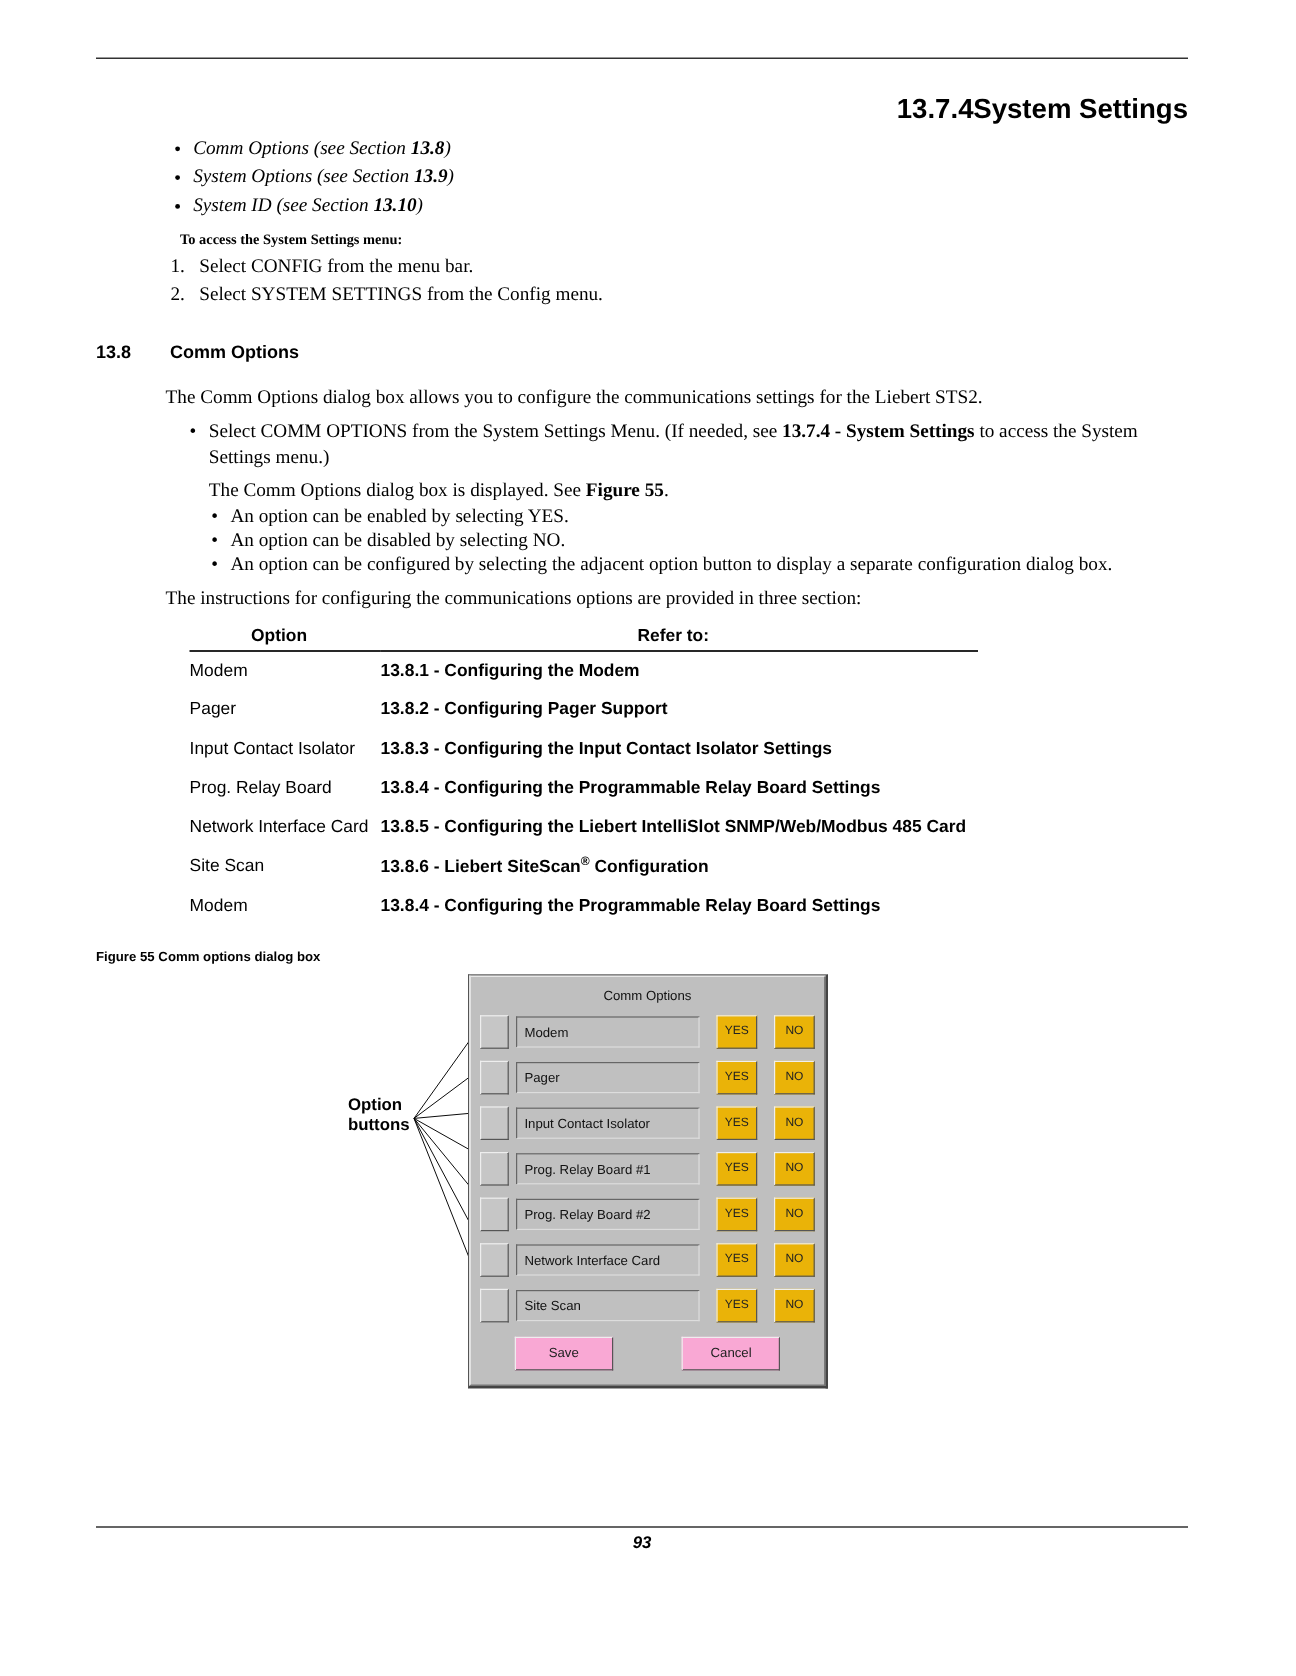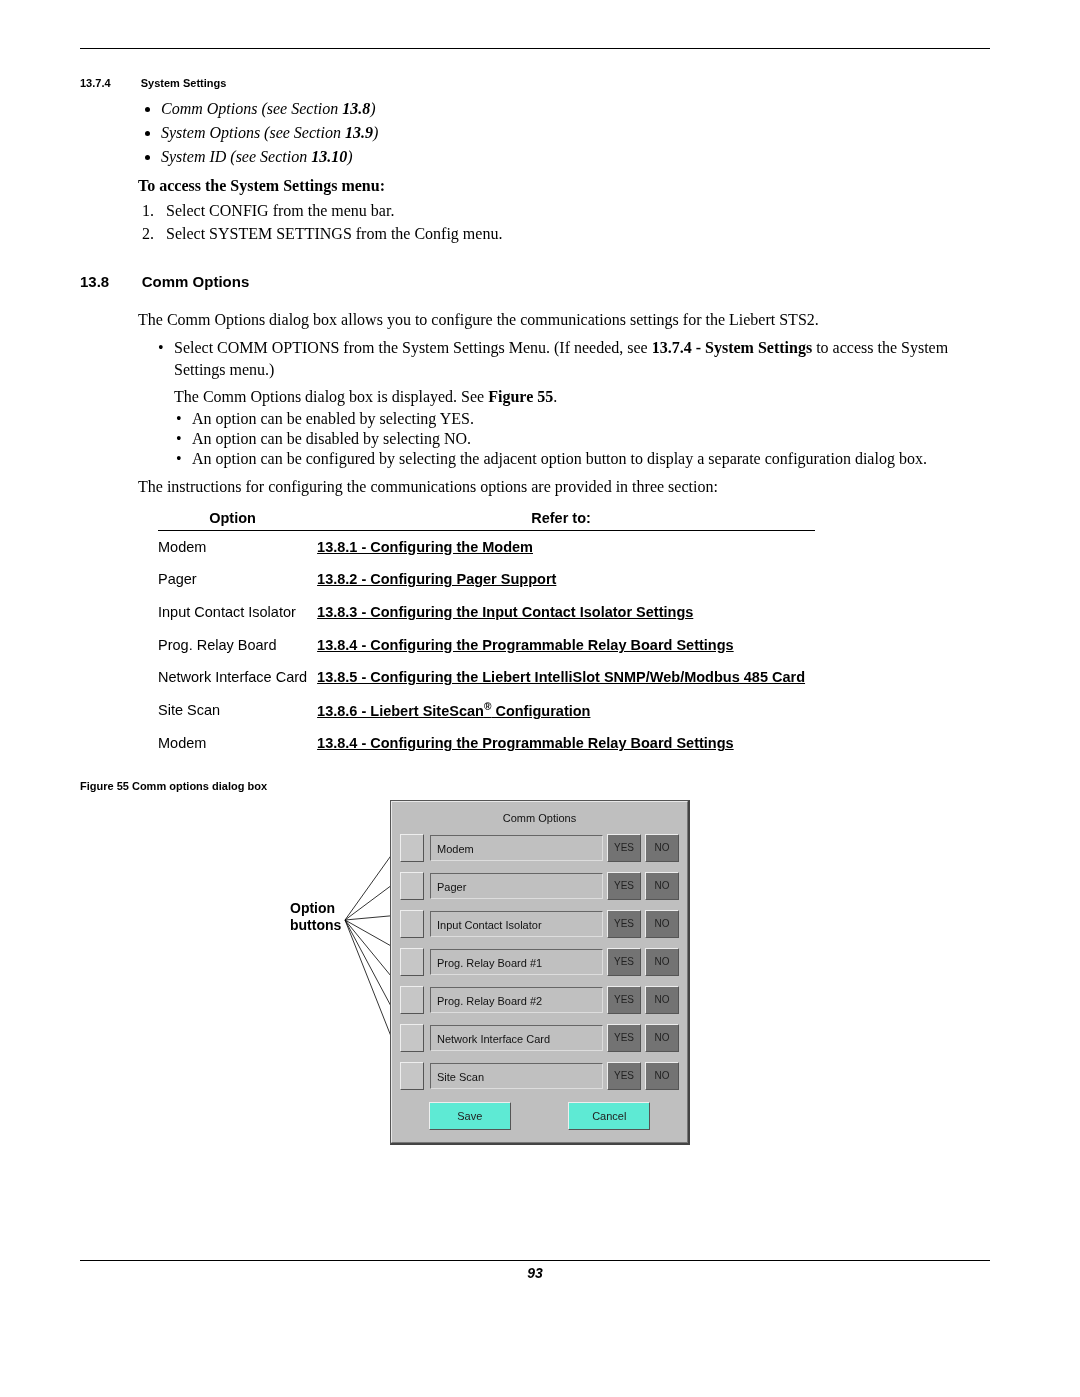--- a/index.html
+++ b/index.html
@@ -32,22 +32,23 @@
     font-family: Arial, Helvetica, sans-serif;
     font-weight: bold;
     display: inline-block;
   }
   .sec-title {
     font-family: Arial, Helvetica, sans-serif;
     font-weight: bold;
     display: inline-block;
   }
   .h-sub {
-    font-size: 11px;
+    font-size: 23px;
     margin-bottom: 6px;
+    text-align: right;
   }
   .h-sub .sec-num { width: 58px; }
   .h-main {
     font-size: 15px;
     margin: 22px 0 18px 0;
   }
   .h-main .sec-num { width: 58px; }
   .body-row { display: flex; }
   .gutter { width: 58px; flex: 0 0 58px; }
   .col { flex: 1; }
@@ -61,22 +62,22 @@
   .ul-em li {
     font-family: "Century Schoolbook", Georgia, serif;
     font-style: italic;
     font-size: 16px;
     line-height: 1.5;
   }
   .ul-em .xref { font-weight: bold; }
   .bold-line {
     font-family: "Century Schoolbook", Georgia, serif;
     font-weight: bold;
-    font-size: 16px;
-    margin: 8px 0 4px 0;
+    font-size: 12px;
+    margin: 8px 0 4px 12px;
   }
   .ol-steps { margin: 0 0 6px 20px; padding: 0; }
   .ol-steps li {
     font-family: "Century Schoolbook", Georgia, serif;
     font-size: 16px;
     line-height: 1.45;
     padding-left: 8px;
   }
   .bullet-block {
     font-family: "Century Schoolbook", Georgia, serif;
@@ -103,21 +104,21 @@
     padding: 4px 10px 4px 0;
     vertical-align: top;
     white-space: nowrap;
   }
   .refer-table thead th {
     font-weight: bold;
     border-bottom: 1px solid #000;
   }
   .refer-table thead th.c1 { text-align: center; }
   .refer-table thead th.c2 { text-align: center; }
-  .refer-table tbody td.col2 { font-weight: bold; text-decoration: underline; }
+  .refer-table tbody td.col2 { font-weight: bold; }
   .refer-table tbody td { border-top: none; }
   .refer-table tbody tr { line-height: 1.7; }
   .fig-caption {
     font-family: Arial, Helvetica, sans-serif;
     font-weight: bold;
     font-size: 11px;
     margin: 10px 0 8px 0;
   }
   
   .figure-area {
@@ -191,40 +192,40 @@
     padding: 0 6px;
     color: #111;
     box-sizing: border-box;
   }
   .yn {
     width: 32px;
     height: 26px;
     border: 1px solid #555;
     border-top-color: #eee;
     border-left-color: #eee;
-    background: #737373;
+    background: #eab308;
     font-family: Arial, Helvetica, sans-serif;
     font-size: 10px;
     text-align: center;
     line-height: 26px;
-    margin-left: 4px;
+    margin-left: 14px;
     color: #222;
   }
   .dlg-actions {
     display: flex;
     justify-content: space-around;
     margin-top: 12px;
   }
   .dlg-actions .btn {
     width: 80px;
     height: 26px;
     border: 1px solid #555;
     border-top-color: #eee;
     border-left-color: #eee;
-    background: #5eead4;
+    background: #f9a8d4;
     font-family: Arial, Helvetica, sans-serif;
     font-size: 11px;
     text-align: center;
     line-height: 26px;
     color: #222;
   }
   .leader-svg {
     position: absolute;
     left: 260px;
     top: 10px;

